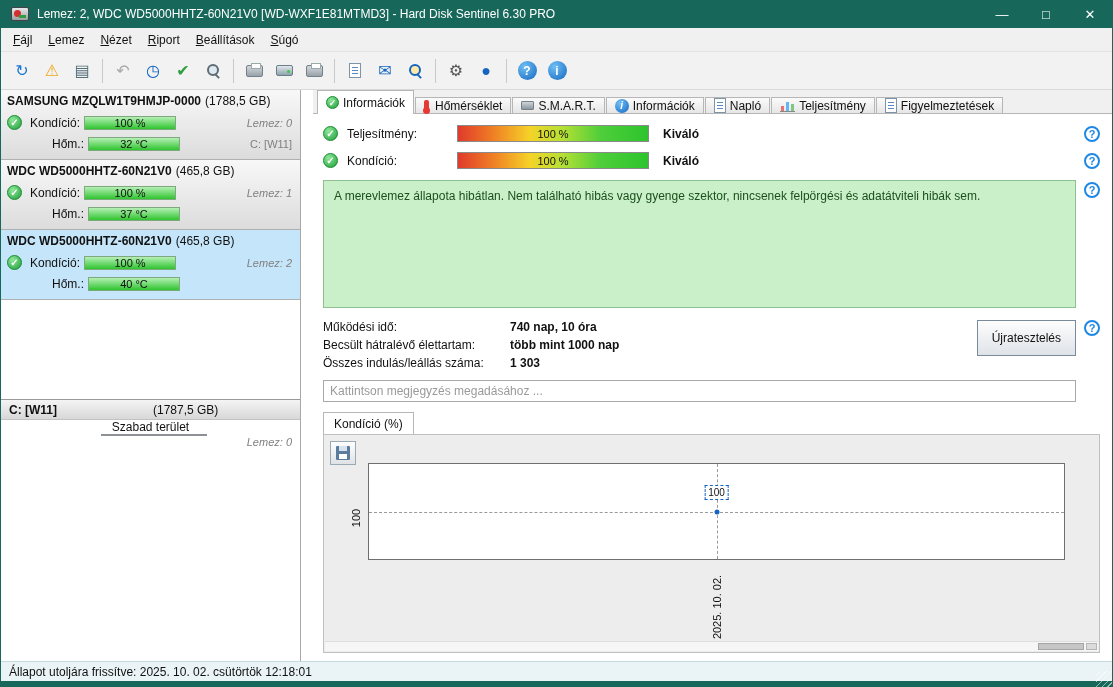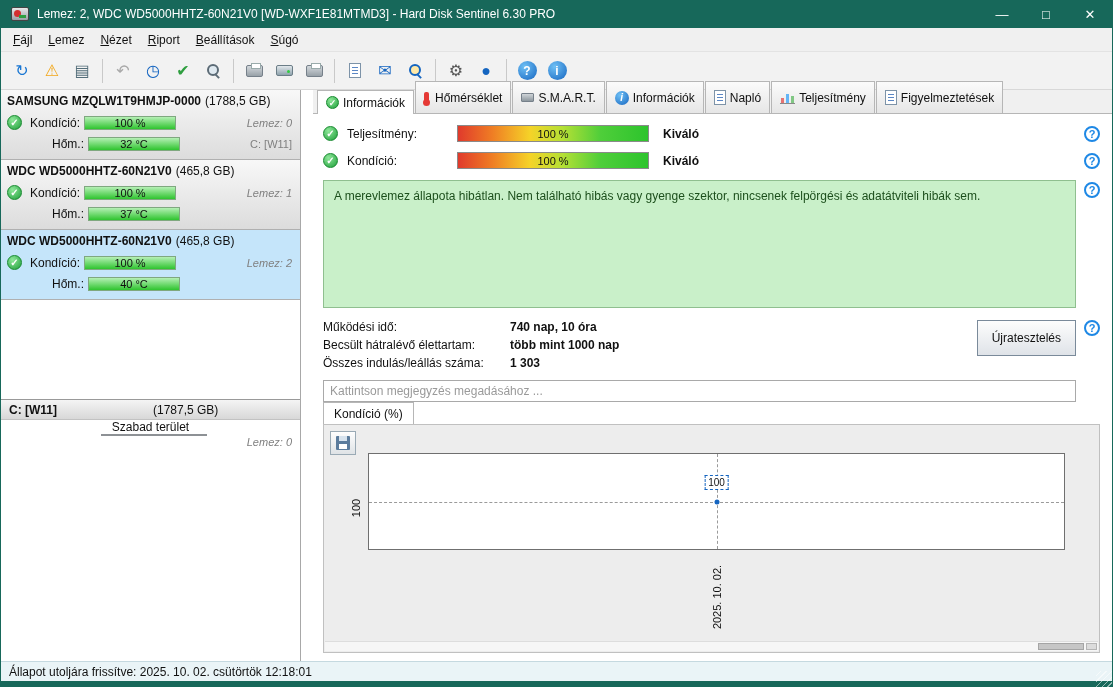--- a/index.html
+++ b/index.html
@@ -77,21 +77,21 @@
   .part-name { font-weight:bold; }
   .part-size { margin-left:96px; }
   .part-row { display:flex; align-items:center; height:24px; padding:0 6px; background:#fff;flex-direction:column; }
   .free-bar { width:106px; height:15px; background:#b9bdc1; border:1px solid #8d9195; position:relative; overflow:hidden; margin-left:6px; }
   .free-used { position:absolute; left:0; top:0; bottom:0; right:14%; background:linear-gradient(#74797e,#4e5357); }
   .free-text { position:relative; z-index:1; color:#fff; font-weight:bold; font-size:11px; text-align:left; line-height:13px; }
 
   
   .main { flex:1; display:flex; flex-direction:column; min-width:0; background:#fff; }
   .tabbar { height:24px; background:#f0f0f0; display:flex; align-items:flex-end; padding-left:4px; border-bottom:1px solid #b6b6b6; flex:0 0 auto; }
-  .tab { height:32px; display:flex; align-items:center; gap:4px; padding:0 8px; border:1px solid #b6b6b6; border-bottom:none; background:linear-gradient(#fbfbfb,#e6e6e6); margin-right:1px; font-size:12px; white-space:nowrap; }
+  .tab { height:16px; display:flex; align-items:center; gap:4px; padding:0 8px; border:1px solid #b6b6b6; border-bottom:none; background:linear-gradient(#fbfbfb,#e6e6e6); margin-right:1px; font-size:12px; white-space:nowrap; }
   .tab.active { background:#fff; height:24px; margin-bottom:-1px; font-weight:normal; }
   .smart-ic { width:13px; height:9px; background:linear-gradient(#cfd4d8,#8d979e); border:1px solid #76808a; display:inline-block; border-radius:1px; }
 
   .content { flex:1; display:flex; flex-direction:column; padding:6px 12px 8px 10px; min-height:0; }
   .section { display:flex; align-items:center; }
   .section.top { align-items:flex-start; }
   .section-main { flex:1; min-width:0; }
   .help-rail { width:24px; display:flex; justify-content:flex-end; }
   .perf-row { display:flex; align-items:center; height:27px; }
   .perf-row .lbl { width:110px; margin-left:9px; }
@@ -106,21 +106,21 @@
   .stat-row { display:flex; height:18px; align-items:center; }
   .stat-lbl { width:187px; }
   .stat-val { font-weight:bold; }
   .retest-col { display:flex; align-items:flex-start; gap:8px; margin-top:2px; }
   .retest-btn { height:36px; padding:16px 14px; border:1px solid #7a8a9a; background:linear-gradient(#fdfdfd,#dfe3e8); font-size:12px; display:flex; align-items:center; }
 
   .comment-row { margin-top:8px; }
   .comment-input { width:100%; height:22px; border:1px solid #a9a9a9; padding:0 6px; font-size:12px; font-family:"Liberation Sans", sans-serif; color:#222; background:#fff; }
   .comment-input::placeholder { color:#9a9a9a; }
 
-  .chart-tabrow { height:22px; display:flex; }
+  .chart-tabrow { margin-top:10px; height:22px; display:flex; }
   .chart-tab { height:22px; padding:0 10px; border:1px solid #b6b6b6; border-bottom:none; background:#fff; display:flex; align-items:center; }
   .chart-panel { flex:1; position:relative; background:#ededed; border:1px solid #c0c0c0; min-height:180px; }
   .save-btn { position:absolute; left:6px; top:6px; width:26px; height:24px; border:1px solid #9aaab5; background:linear-gradient(#fefefe,#dfe3e6); display:flex; align-items:center; justify-content:center; }
   .plot { position:absolute; left:44px; right:34px; top:28px; height:97px; background:#fff; border:1px solid #6f6f6f; }
   .h-dash { position:absolute; left:0; right:0; top:50%; border-top:1px dashed #9a9a9a; }
   .v-dash { position:absolute; top:0; bottom:0; left:50%; border-left:1px dashed #9a9a9a; }
   .data-dot { position:absolute; left:50%; top:50%; width:5px; height:5px; background:#1565c0; border-radius:50%; transform:translate(-50%,-50%); }
   .point-label { position:absolute; left:50%; top:50%; transform:translate(-50%,-27px); background:#fff; border:1px dashed #1565c0; font-size:10px; padding:0 3px; line-height:13px; }
   .y-tick { position:absolute; left:-22px; top:50%; transform:rotate(-90deg); font-size:11px; }
   .x-tick { position:absolute; left:50%; top:calc(100% + 42px); transform:translateX(-50%) rotate(-90deg); white-space:nowrap; font-size:11px; }

